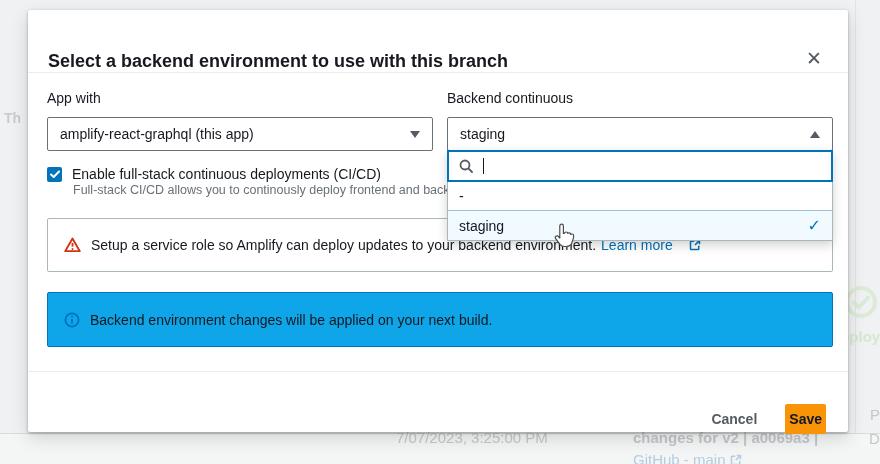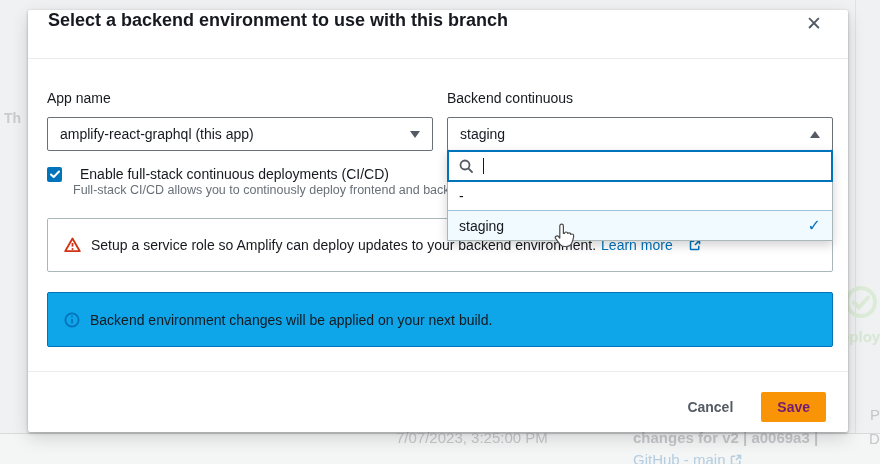--- a/index.html
+++ b/index.html
@@ -23,22 +23,22 @@
   .frag-d { left:869px; top:430px; }
   .bg-deploy { position:absolute; left:841px; top:284px; z-index:0; text-align:center; }
   .bg-deploy .eploy-txt { color:#d6e7d2; font-weight:bold; font-size:15px; margin-top:4px; display:block; }
   
   .modal {
     position:absolute; left:28px; top:10px; width:820px; height:422px;
     background:#fff; border-radius:2px; z-index:10;
     box-shadow:0 1px 3px rgba(0,0,0,.3), 0 6px 18px rgba(0,0,0,.14);
   }
   .modal-header {
-    height:49px; border-bottom:1px solid #eaeded;
-    display:flex; align-items:flex-start; padding:0 20px;
+    height:63px; border-bottom:1px solid #eaeded;
+    display:flex; align-items:flex-end; padding:0 20px;
   }
   .modal-title { flex:1; font-size:18px; font-weight:700; color:#16191f; }
   .close-btn {
     background:none; border:none; cursor:pointer; font-size:19px; color:#545b64;
     line-height:1; padding:4px 6px;
   }
   .field-col { position:absolute; top:78px; width:386px; }
   .col1 { left:19px; } .col2 { left:419px; }
   .field-label { display:block; font-size:14px; line-height:20px; color:#16191f; margin-bottom:9px; }
   .select-field {
@@ -62,40 +62,40 @@
   .option {
     height:28px; display:flex; align-items:center; padding:0 11px;
     font-size:14px; color:#16191f; cursor:pointer;
   }
   .option.selected {
     height:30px; background:#f1faff; border-top:1px solid #9cc2da;
     justify-content:space-between;
   }
   .option .check { color:#0073bb; font-weight:bold; font-size:16px; }
   
-  .checkbox-row { position:absolute; left:19px; top:154px; display:flex; align-items:center; gap:18px; z-index:1; }
+  .checkbox-row { position:absolute; left:19px; top:154px; display:flex; align-items:center; gap:10px; z-index:1; }
   .checkbox-box {
     width:15px; height:15px; background:#0073bb; border-radius:2px;
     display:flex; align-items:center; justify-content:center; cursor:pointer; flex:none;
   }
   .checkbox-label { font-size:14px; line-height:20px; color:#16191f; cursor:pointer; }
   .helper-text { position:absolute; left:45px; top:173px; font-size:12.5px; color:#687078; white-space:nowrap; z-index:1; }
   
   .alert { position:absolute; left:19px; width:786px; display:flex; align-items:center; padding:0 16px; border-radius:2px; font-size:14px; }
   .alert-warning { top:208px; height:54px; border:1px solid #aab7b8; background:#fff; z-index:1; }
   .alert-info { top:282px; height:55px; border:1px solid #0073bb; background:#0ea5e9; z-index:1; }
   .alert .icon-wrap { margin-right:10px; display:flex; flex:none; }
   .learn-link { color:#0073bb; text-decoration:none; margin-left:5px; display:inline-flex; align-items:center; gap:16px; cursor:pointer; }
   
   .footer-divider { position:absolute; left:0; top:361px; width:100%; height:1px; background:#eaeded; }
-  .footer-actions { position:absolute; right:22px; top:382px; display:flex; align-items:center; gap:28px; }
+  .footer-actions { position:absolute; right:22px; top:394px; display:flex; align-items:center; gap:28px; }
   .btn-cancel { background:none; border:none; color:#545b64; font-weight:700; font-size:14px; cursor:pointer; font-family:inherit; }
   .btn-save {
-    background:#f89406; border:none; color:#701a75; font-weight:700; font-size:14px;
-    height:30px; padding:0 16px; border-radius:2px; cursor:pointer; font-family:inherit;
+    background:#f89406; border:none; color:#0f172a; font-weight:700; font-size:14px;
+    height:30px; padding:0 4px; border-radius:2px; cursor:pointer; font-family:inherit;
   }
   .hand-cursor { position:absolute; left:554px; top:222px; z-index:99; pointer-events:none; }
 </style>
 </head>
 <body>
 
 <div class="bg-vline"></div>
 <div class="bg-hline"></div>
 <div class="bg-bottom-strip"></div>
 <span class="bg-frag frag-th">Th</span>
@@ -117,21 +117,21 @@
   <span class="eploy-txt">eploy</span>
 </div>
 
 <div class="modal">
   <div class="modal-header">
     <span class="modal-title">Select a backend environment to use with this branch</span>
     <button class="close-btn">✕</button>
   </div>
 
   <div class="field-col col1">
-    <span class="field-label">App name</span>
+    <span class="field-label">App with</span>
     <div class="select-field">
       <span>amplify-react-graphql (this app)</span>
       <span class="tri-down"></span>
     </div>
   </div>
 
   <div class="field-col col2">
     <span class="field-label">Backend continuous</span>
     <div class="select-field">
       <span>staging</span>

